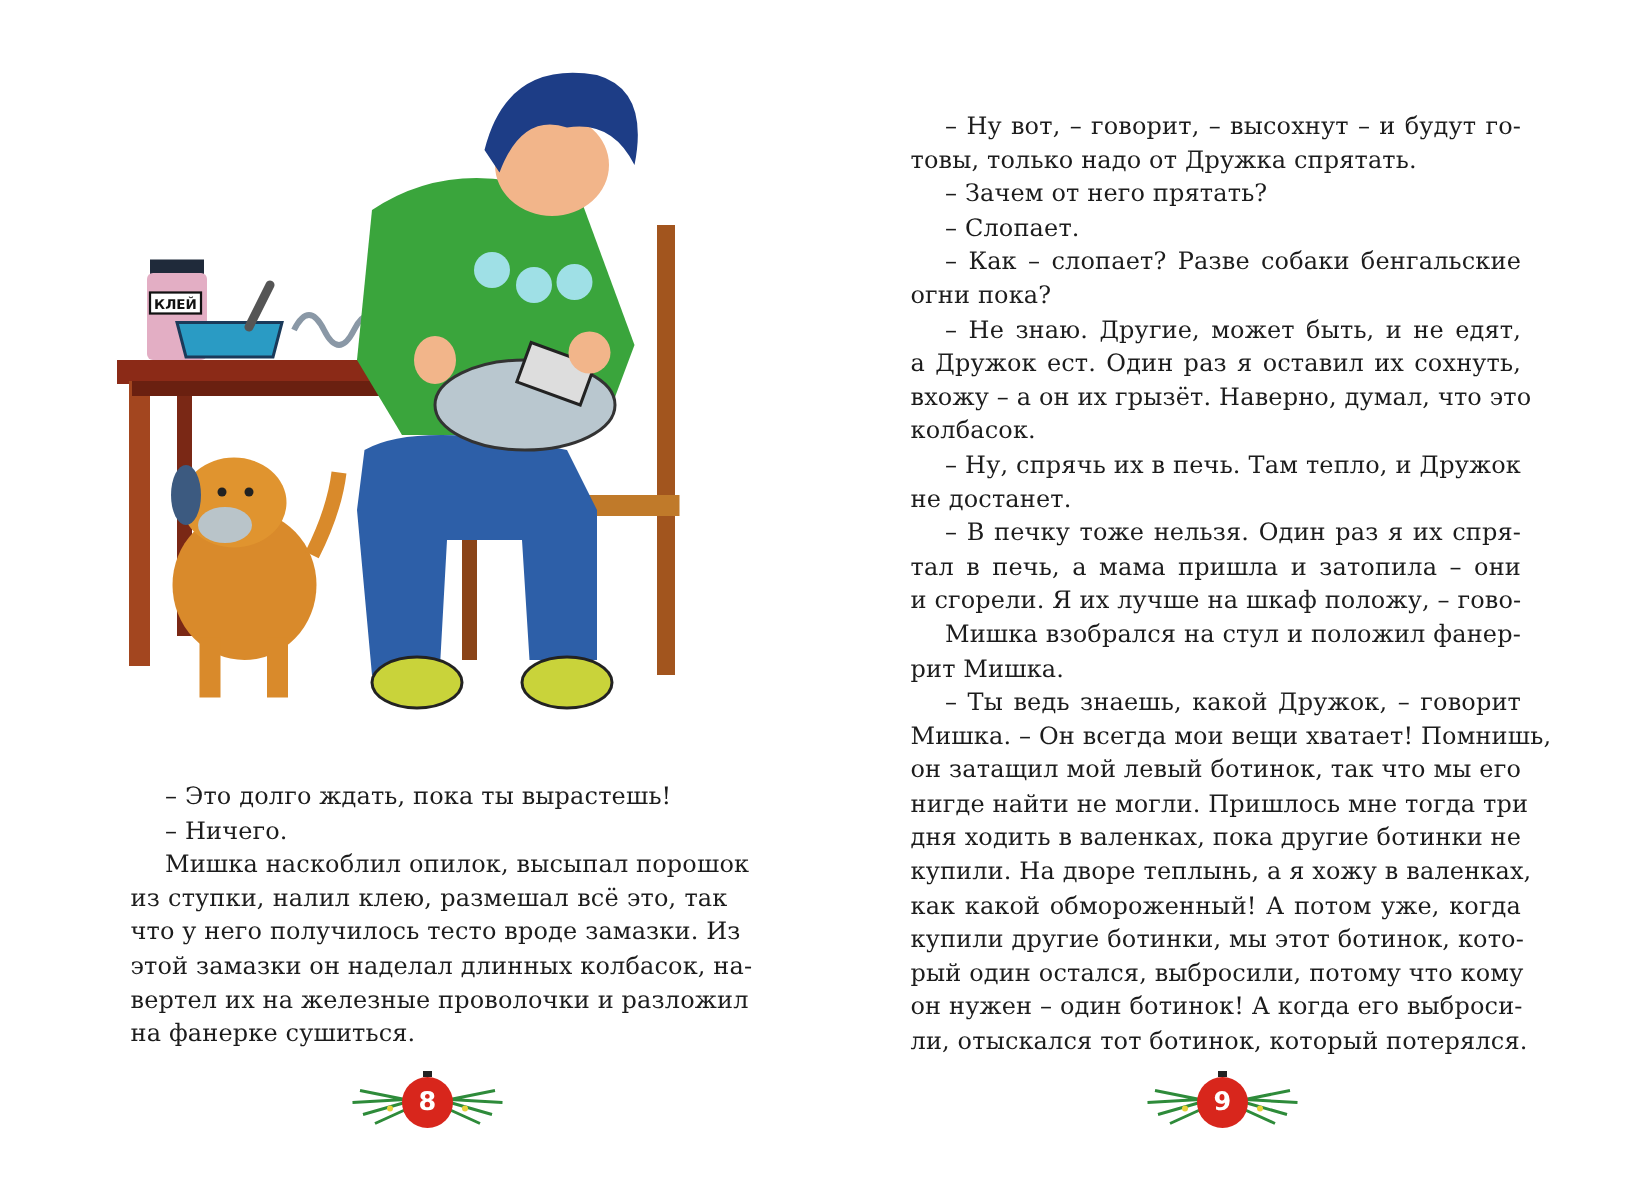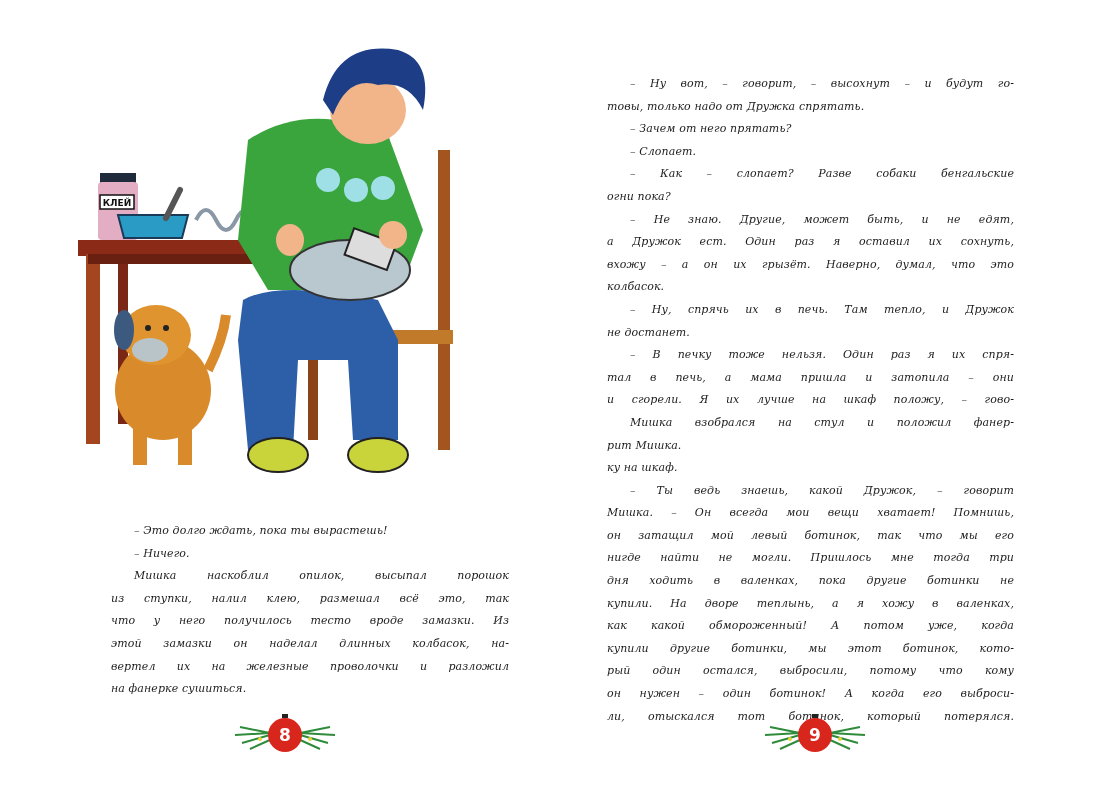--- a/index.html
+++ b/index.html
@@ -6,25 +6,24 @@
   body {
     width: 1100px; height: 798px; background: #ffffff; position: relative; overflow: hidden;
     font-family: "DejaVu Serif", "Liberation Serif", serif; color: #1c1c1c;
   }
   .page { position: absolute; top: 0; height: 798px; }
   .page-left { left: 0; width: 550px; }
   .page-right { left: 550px; width: 550px; }
 
   .text-block {
     position: absolute;
-    font-size: 11px; line-height: 22.6px; text-align: justify;
+    font-size: 16px; line-height: 22.6px; text-align: justify;
     letter-spacing: 0.1px;
-    font-style: italic;
   }
-  .text-left { left: 87px; top: 520px; width: 398px; margin-left: 24px; }
+  .text-left { left: 87px; top: 520px; width: 398px; }
   .text-right { left: 57px; top: 73px; width: 407px; }
   .line { display: block; white-space: nowrap; text-align-last: justify; }
   .line.indent { padding-left: 23px; }
   .line.last { text-align-last: left; }
 
   
   .illustration { position: absolute; left: 78px; top: 40px; width: 420px; height: 470px; }
 
   
   .ornament { position: absolute; width: 110px; height: 60px; }
@@ -133,21 +132,20 @@
     <span class="line">а Дружок ест. Один раз я оставил их сохнуть,</span>
     <span class="line">вхожу – а он их грызёт. Наверно, думал, что это</span>
     <span class="line last">колбасок.</span>
     <span class="line indent">– Ну, спрячь их в печь. Там тепло, и Дружок</span>
     <span class="line last">не достанет.</span>
     <span class="line indent">– В печку тоже нельзя. Один раз я их спря-</span>
     <span class="line">тал в печь, а мама пришла и затопила – они</span>
     <span class="line">и сгорели. Я их лучше на шкаф положу, – гово-</span>
     <span class="line indent">Мишка взобрался на стул и положил фанер-</span>
     <span class="line last">рит Мишка.</span>
-    <span class="line last">ку на шкаф.</span>
     <span class="line indent">– Ты ведь знаешь, какой Дружок, – говорит</span>
     <span class="line">Мишка. – Он всегда мои вещи хватает! Помнишь,</span>
     <span class="line">он затащил мой левый ботинок, так что мы его</span>
     <span class="line">нигде найти не могли. Пришлось мне тогда три</span>
     <span class="line">дня ходить в валенках, пока другие ботинки не</span>
     <span class="line">купили. На дворе теплынь, а я хожу в валенках,</span>
     <span class="line">как какой обмороженный! А потом уже, когда</span>
     <span class="line">купили другие ботинки, мы этот ботинок, кото-</span>
     <span class="line">рый один остался, выбросили, потому что кому</span>
     <span class="line">он нужен – один ботинок! А когда его выброси-</span>

